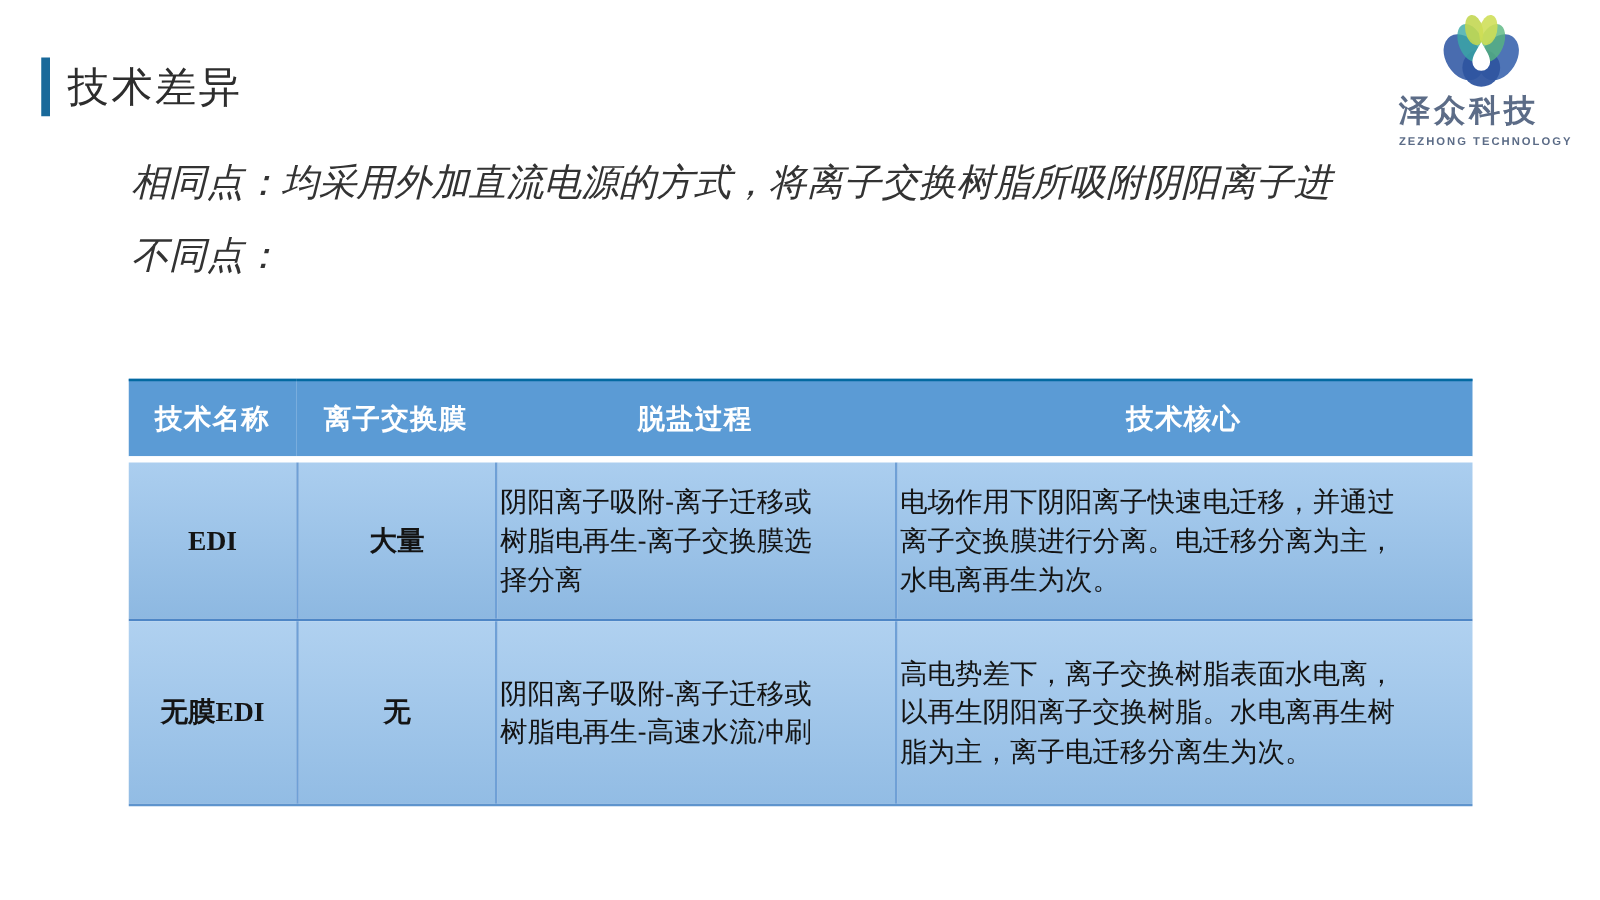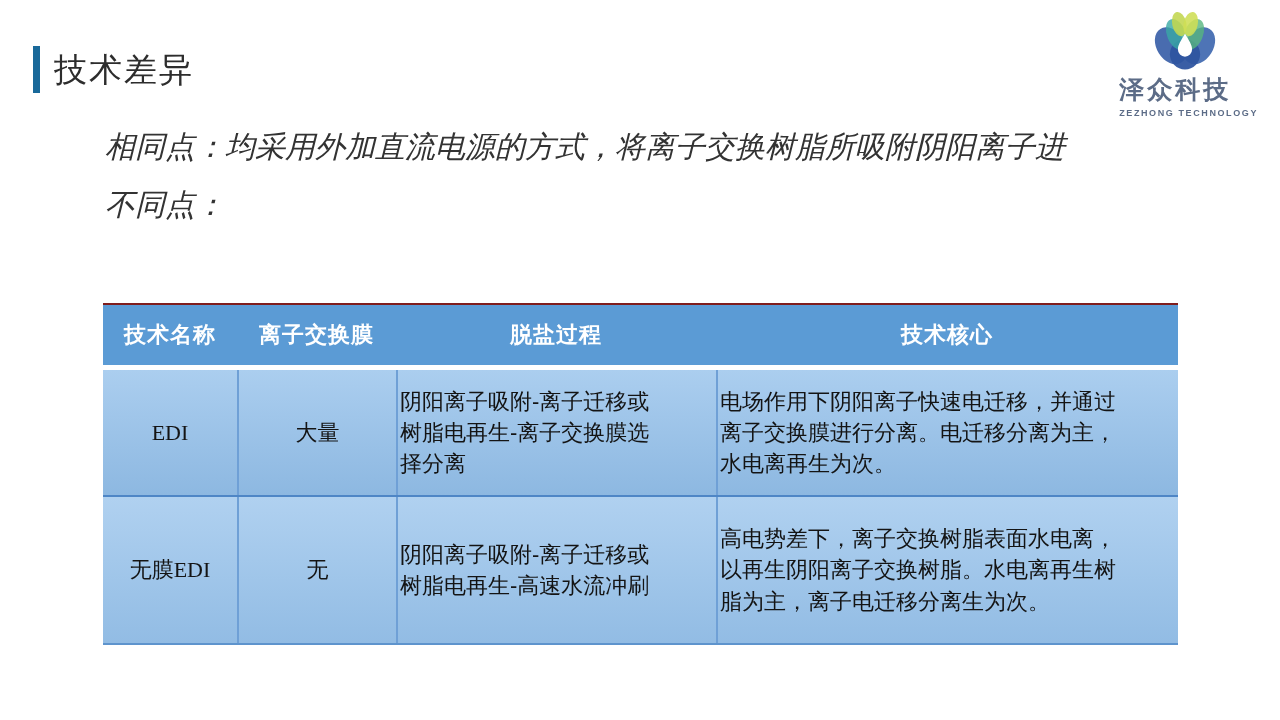--- a/index.html
+++ b/index.html
@@ -21,32 +21,32 @@
   .body-text{position:absolute;left:105px;top:118px;width:1090px;font-size:30px;color:#333;}
   .body-line{line-height:58px;white-space:nowrap;font-style:italic;}
   
   .tbl{
     position:absolute;left:103px;top:303px;width:1075px;
     display:grid;grid-template-columns:134px 159px 320px 1fr;
     grid-template-rows:62px 5px 125px 2px 146px 2px;
     font-size:22px;color:#141414;
   }
   .th{
-    background:#5b9bd5;border-top:2px solid #7f1d1d;color:#ffffff;font-weight:bold;
+    background:#5b9bd5;border-top:2px solid #0369a1;color:#ffffff;font-weight:bold;
     display:flex;align-items:center;justify-content:center;letter-spacing:1px;
   }
   .gap{grid-column:1 / 5;background:#ffffff;}
   .divider{grid-column:1 / 5;background:#4e86c6;}
   .bottomline{grid-column:1 / 5;background:#5e94cd;}
   .td{
     background:linear-gradient(180deg,#abceef 0%,#8db8e1 100%);
     display:flex;align-items:center;line-height:1.42;
   }
   .row2 .td, .td.r2{background:linear-gradient(180deg,#b0d1f0 0%,#92bce4 100%);}
-  .td.center{justify-content:center;text-align:center;}
+  .td.center{justify-content:center;text-align:center;font-weight:bold;}
   .td.left{justify-content:flex-start;padding:0 2px;white-space:pre-line;}
   .td.sep{border-left:2px solid #6fa0d6;}
   .latin-serif{font-family:"Liberation Serif","DejaVu Serif",serif;}
 </style>
 </head>
 <body>
 
 <div class="slide">
 
   <div class="title-row">

